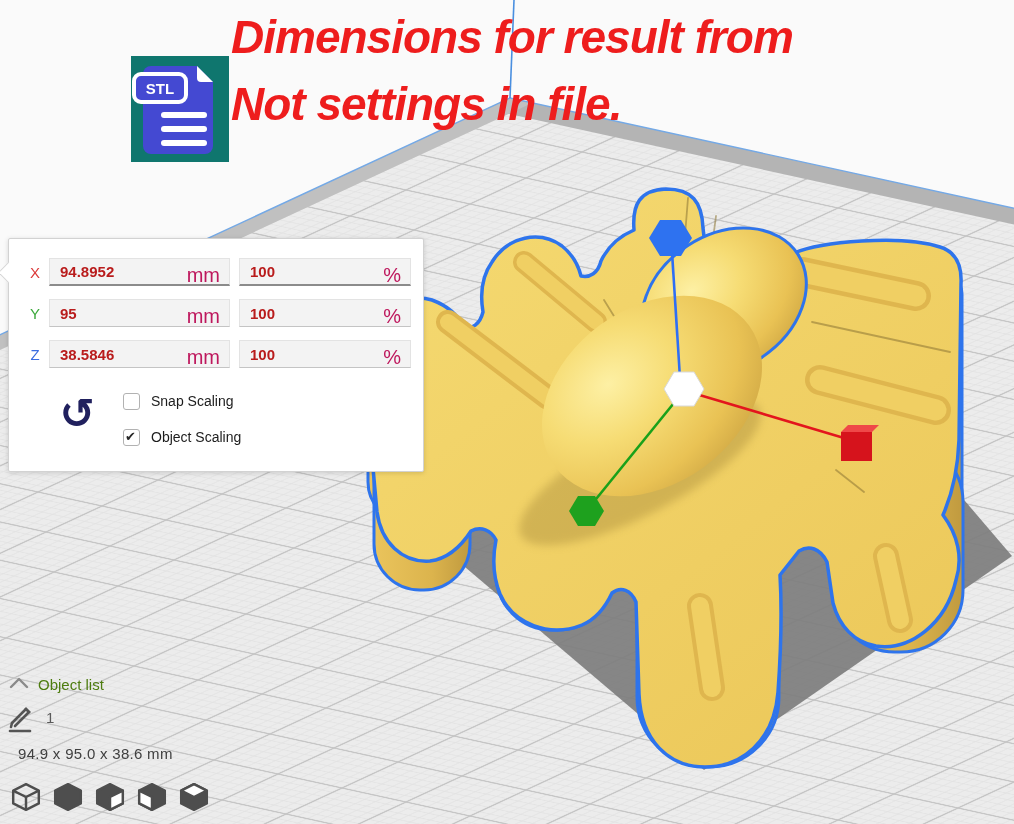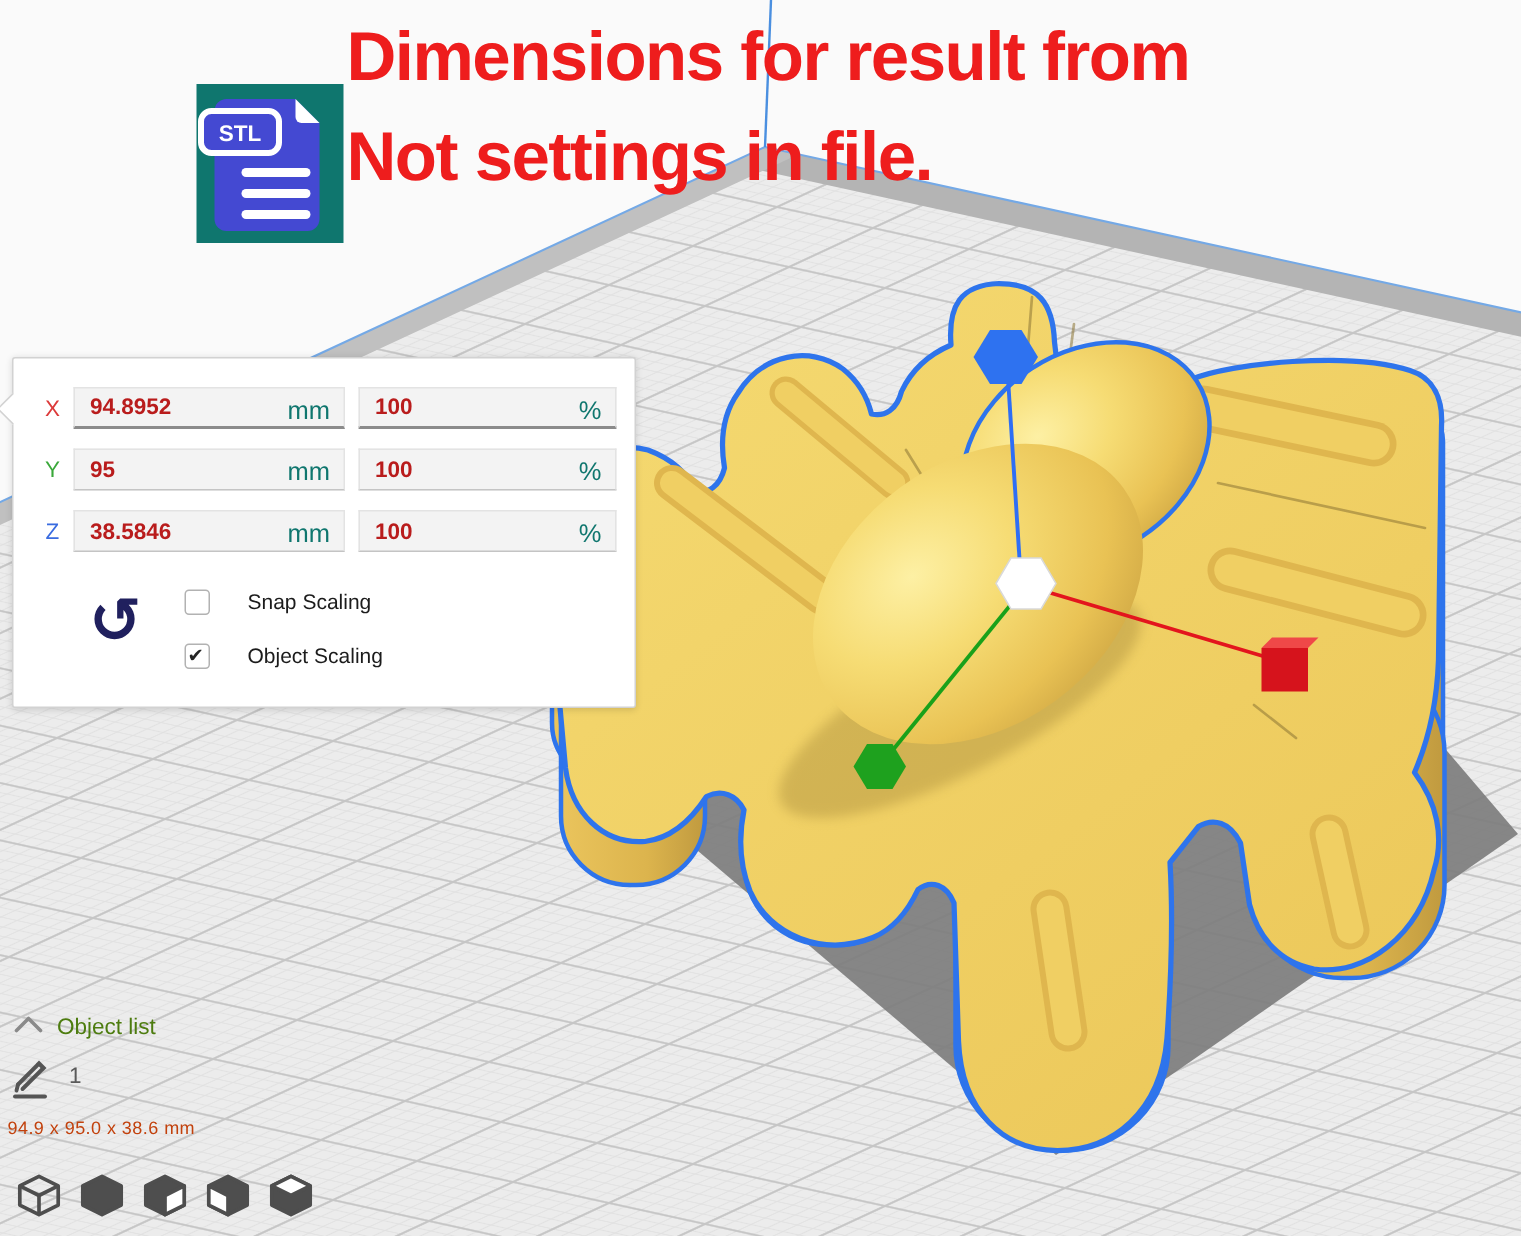--- a/index.html
+++ b/index.html
@@ -7,21 +7,21 @@
     width:1014px;height:824px;position:relative;overflow:hidden;
     background:#fafafa;font-family:"Liberation Sans",sans-serif;
   }
   
   #scene{position:absolute;left:0;top:0;z-index:0}
 
   
   .annotation{
     position:absolute;left:231px;top:4px;z-index:5;
     color:#ee1d1d;font-size:46px;font-weight:700;line-height:67px;
-    letter-spacing:-1px;white-space:nowrap;pointer-events:none;
+    letter-spacing:-1px;white-space:nowrap;pointer-events:none;font-style:italic;
   }
   
   .stl-card{position:absolute;left:131px;top:56px;width:98px;height:106px;background:#0f766e;z-index:6}
 
   
   .scale-panel{
     position:absolute;left:8px;top:238px;width:414px;height:232px;z-index:7;
     background:#fff;border:1px solid #d2d2d2;border-radius:2px;
     box-shadow:0 1px 5px rgba(0,0,0,.14);
   }
@@ -35,40 +35,40 @@
   .ax-x{color:#dc3a3a}.ax-y{color:#3aa83a}.ax-z{color:#3a6ce0}
   .field{position:absolute;top:0;height:28px;background:#f3f3f3;border:1px solid #e3e3e3;border-bottom:1px solid #c4c4c4;box-sizing:border-box}
   .field.f1{left:40px;width:181px}
   .field.f2{left:230px;width:172px}
   .srow.focused .field{border-bottom:2px solid #8b8b8b}
   .field input{
     width:100%;height:100%;border:none;background:transparent;outline:none;
     font-family:"Liberation Sans",sans-serif;font-size:15px;color:#b91c1c;
     padding:0 36px 0 10px;box-sizing:border-box;font-weight:bold;
   }
-  .field .suffix{position:absolute;right:9px;top:5px;color:#0f766e;font-size:17px;pointer-events:none}
+  .field .suffix{position:absolute;right:9px;top:5px;color:#be185d;font-size:20px;pointer-events:none}
   .row-x{top:19px}.row-y{top:60px}.row-z{top:101px}
 
   .reset-btn{
     position:absolute;left:44px;top:148px;width:48px;height:54px;border:none;background:none;
     color:#20205e;font-size:42px;font-weight:700;line-height:50px;cursor:pointer;
     font-family:"DejaVu Sans",sans-serif;
   }
-  .cbrow{position:absolute;left:114px;height:20px;display:flex;align-items:center;gap:25px;cursor:pointer}
+  .cbrow{position:absolute;left:114px;height:20px;display:flex;align-items:center;gap:11px;cursor:pointer}
   .cb-snap{top:152px}.cb-uniform{top:188px}
   .checkbox{width:17px;height:17px;background:#fff;border:1px solid #b2b2b2;border-radius:3px;position:relative;box-sizing:border-box}
   .checkbox .mark{display:none;position:absolute;left:1px;top:-1px;font-size:13px;color:#252525}
   .checkbox.checked .mark{display:block}
   .cbrow .cblabel{font-size:14px;color:#1c1c1c}
 
   
   .hud{position:absolute;z-index:2}
   .objlist-title{left:38px;top:676px;font-size:15px;color:#4d7c0f}
   .obj-count{left:46px;top:709px;font-size:15px;color:#5a5a5a}
-  .dims{left:5px;top:745px;font-size:12px;color:#c2410c;letter-spacing:.3px}
+  .dims{left:18px;top:745px;font-size:15px;color:#404040;letter-spacing:.3px}
   .viewbar{left:10px;top:782px;display:flex;gap:10px;z-index:2;position:absolute}
   .viewbtn{width:32px;height:30px;background:none;border:none;padding:0;cursor:pointer}
 </style>
 </head>
 <body>
 
 <svg id="scene" width="1014" height="824" viewBox="0 0 1014 824">
   <defs>
     <pattern id="plateGrid" width="1" height="1" patternUnits="userSpaceOnUse" patternTransform="matrix(64,14,-56,26,510,98)">
       <rect width="1" height="1" fill="#ececec"></rect>

